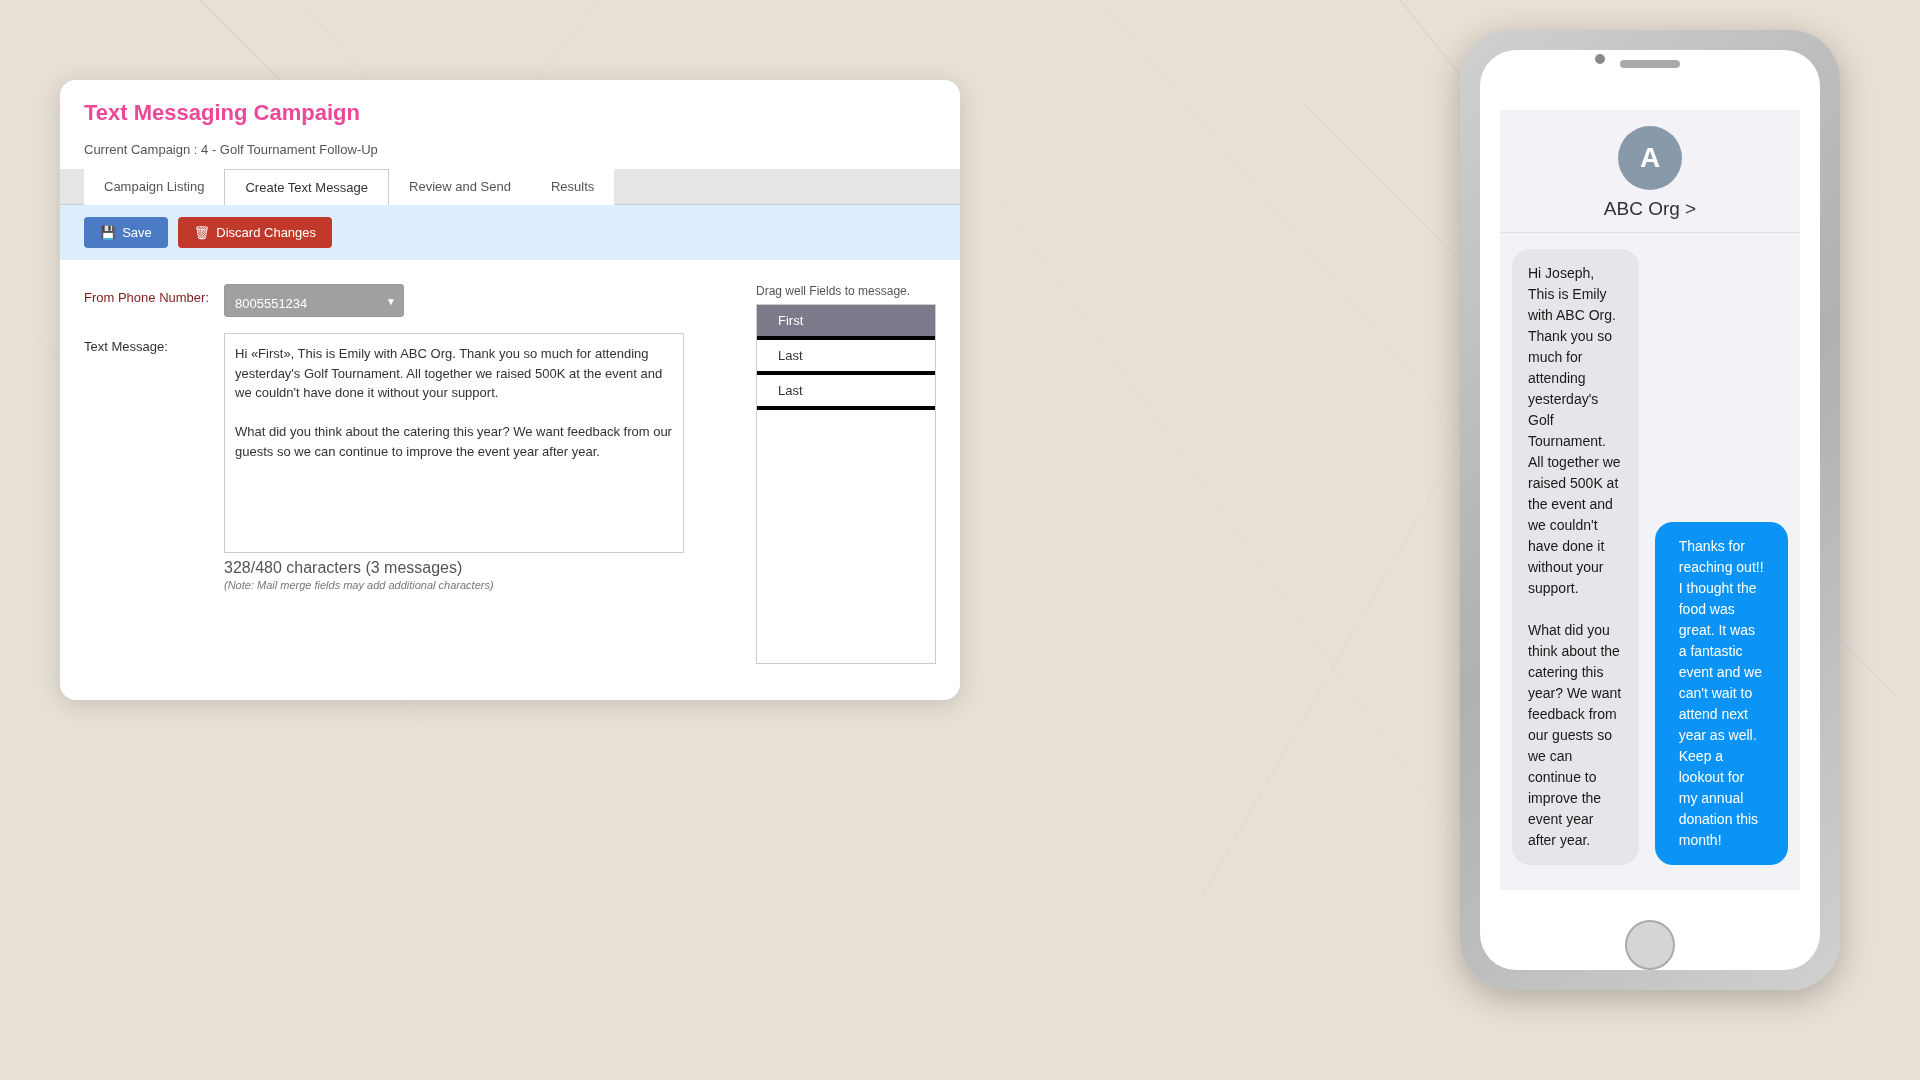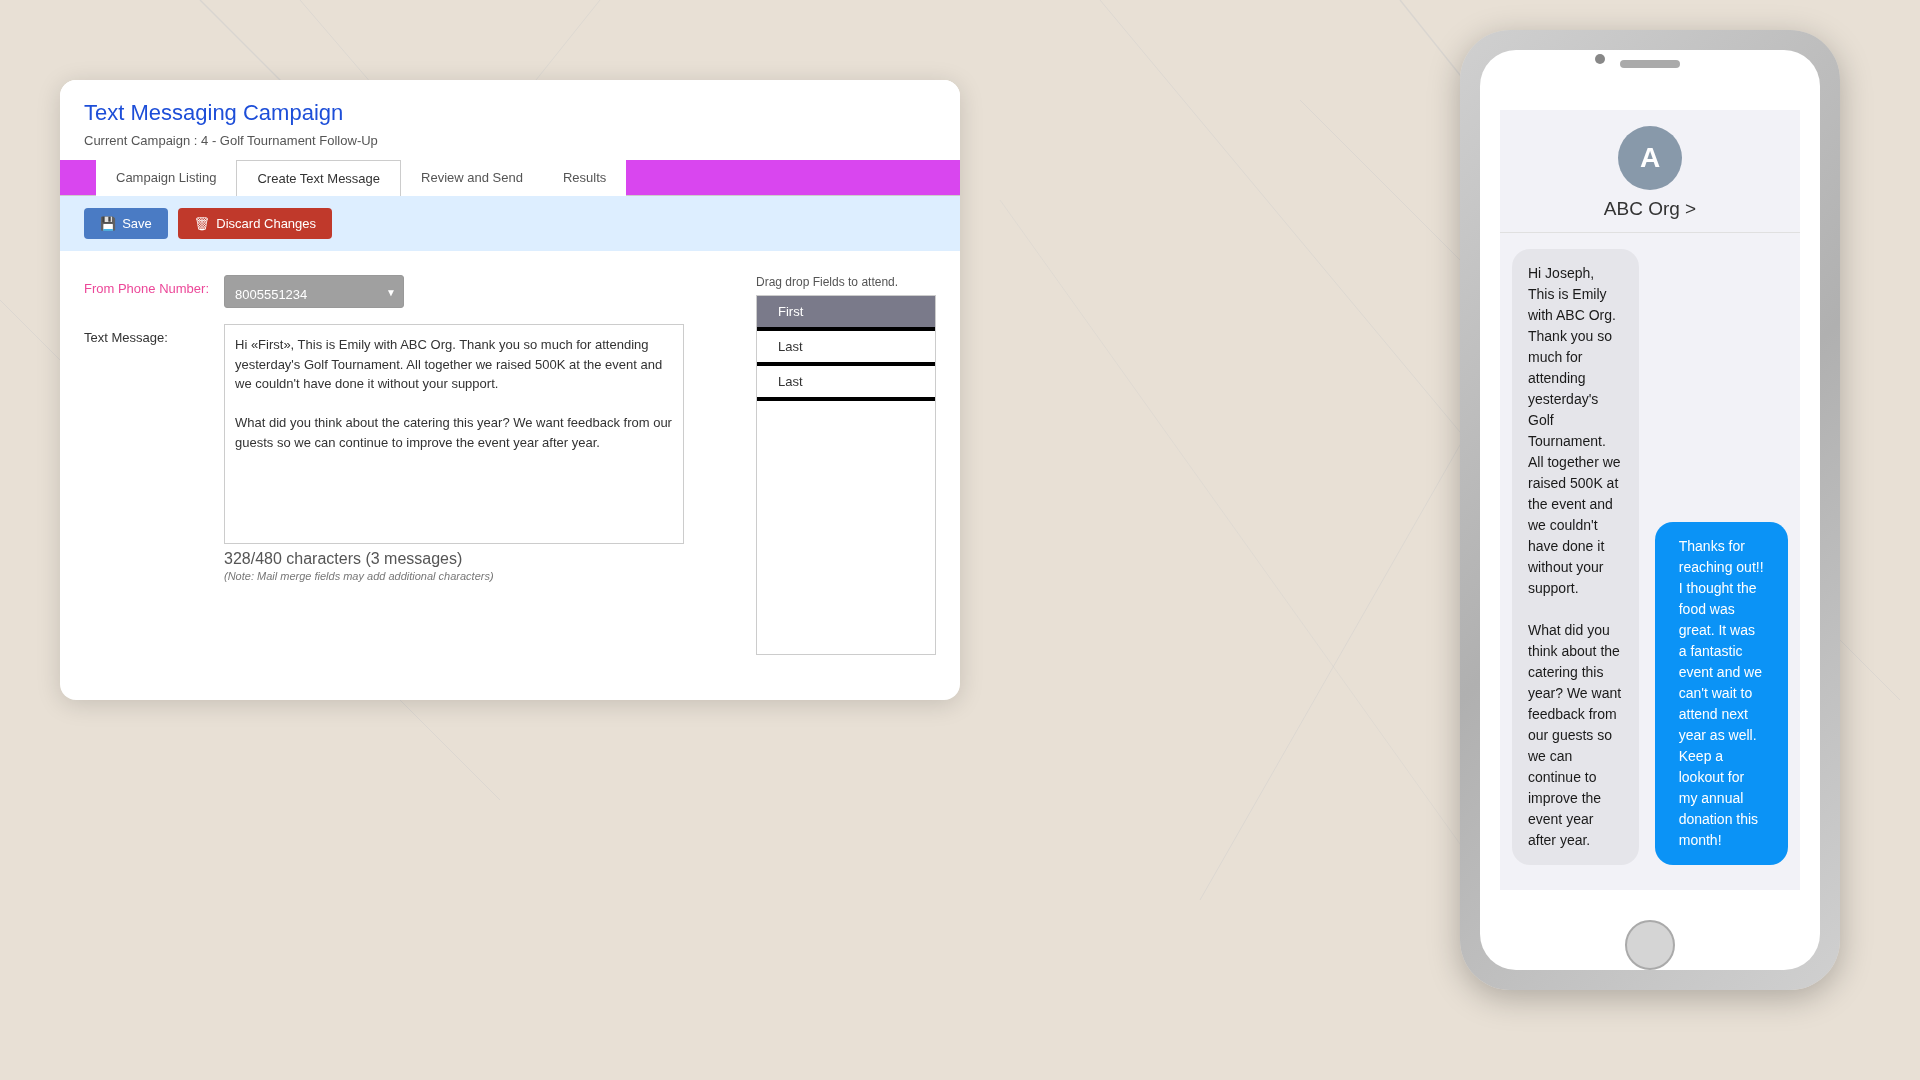--- a/index.html
+++ b/index.html
@@ -36,36 +36,36 @@
       overflow: hidden;
     }
 
     .panel-header {
       padding: 20px 24px 12px;
       background: white;
     }
 
     .panel-title {
       font-size: 22px;
-      font-weight: normal;
-      color: #1d4ed8;
-      margin-bottom: 7px;
+      font-weight: bold;
+      color: #ec4899;
+      margin-bottom: 16px;
     }
 
     .panel-subtitle {
       font-size: 13px;
       color: #555;
     }
 
     
     .tabs {
       display: flex;
       border-bottom: 1px solid #ccc;
-      padding: 0 36px;
-      background: #d946ef;
+      padding: 0 24px;
+      background: #e5e5e5;
     }
 
     .tab {
       padding: 10px 20px;
       font-size: 13px;
       color: #555;
       cursor: pointer;
       border: 1px solid transparent;
       border-bottom: none;
       margin-bottom: -1px;
@@ -130,21 +130,21 @@
     }
 
     .form-row {
       display: flex;
       align-items: flex-start;
       margin-bottom: 16px;
     }
 
     .form-label {
       font-size: 13px;
-      color: #ec4899;
+      color: #7f1d1d;
       width: 140px;
       padding-top: 6px;
       flex-shrink: 0;
     }
 
     .phone-select {
       background: #a0a0a0;
       color: white;
       border: 1px solid #999;
       padding: 11px 30px 5px 10px;
@@ -443,21 +443,21 @@
         <textarea class="message-textarea" style="">Hi «First», This is Emily with ABC Org. Thank you so much for attending yesterday's Golf Tournament. All together we raised 500K at the event and we couldn't have done it without your support.
 
 What did you think about the catering this year? We want feedback from our guests so we can continue to improve the event year after year.</textarea>
       </div>
 
       <div class="char-count">328/480 characters (3 messages)</div>
       <div class="char-note">(Note: Mail merge fields may add additional characters)</div>
     </div>
 
     <div class="drag-drop-panel">
-      <div class="drag-drop-title">Drag drop Fields to attend.</div>
+      <div class="drag-drop-title">Drag well Fields to message.</div>
       <div class="drag-drop-list">
         <div class="drag-item active">First</div>
         <div class="drag-item">Last</div>
         <div class="drag-item">Last</div>
       </div>
     </div>
   </div>
 </div>
 
 <div class="right-panel">

